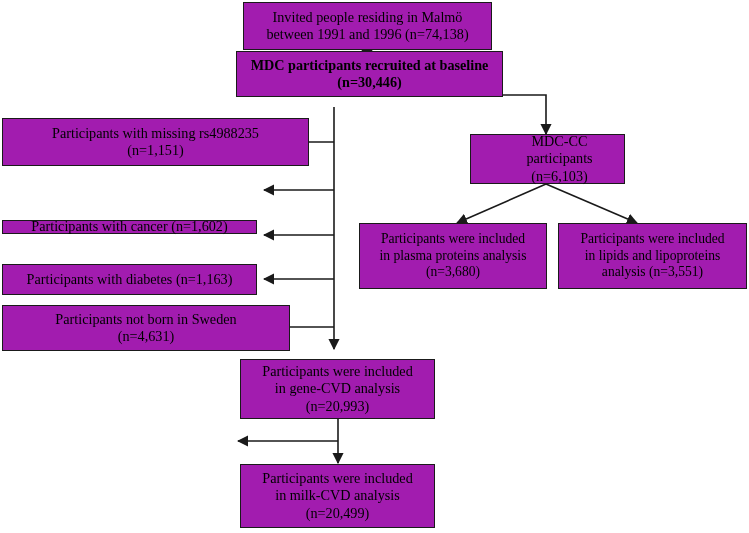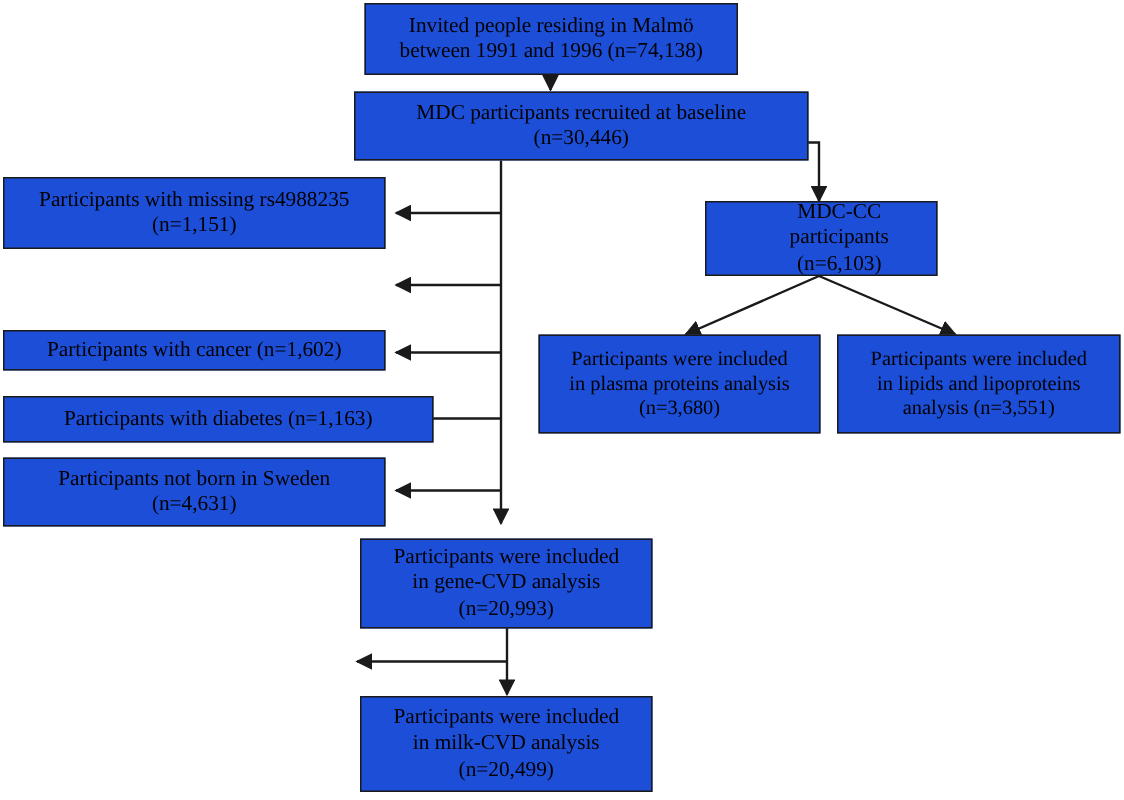--- a/index.html
+++ b/index.html
@@ -20,21 +20,21 @@
     position: absolute;
     left: 0;
     top: 0;
     width: 749px;
     height: 533px;
   }
   .node {
     position: absolute;
     box-sizing: border-box;
     border: 1.6px solid #1a1a1a;
-    background: #1d4ed8;
+    background: #a21caf;
     display: flex;
     align-items: center;
     justify-content: center;
     text-align: center;
     color: #000000;
     line-height: 1.22;
     z-index: 2;
   }
   .node-text {
     display: block;
@@ -77,40 +77,40 @@
 
       <line x1="338" y1="441" x2="238" y2="441" marker-end="url(#arrow)"></line>
     </g>
   </svg>
 
   <div class="node" style="left:243px; top:2px; width:249px; height:48px;">
     <span class="node-text">Invited people residing in Malmö
 between 1991 and 1996 (n=74,138)</span>
   </div>
 
-  <div class="node" style="left:236px; top:61px; width:303px; height:46px;">
+  <div class="node" style="left:236px; top:51px; width:267px; height:46px;font-weight:bold;">
     <span class="node-text">MDC participants recruited at baseline
 (n=30,446)</span>
   </div>
 
-  <div class="node" style="left:2px; top:118px; width:255px; height:48px;">
+  <div class="node" style="left:2px; top:118px; width:307px; height:48px;">
     <span class="node-text">Participants with missing rs4988235
 (n=1,151)</span>
   </div>
 
 
-  <div class="node" style="left:2px; top:220px; width:255px; height:27px;">
+  <div class="node" style="left:2px; top:220px; width:255px; height:14px;">
     <span class="node-text">Participants with cancer (n=1,602)</span>
   </div>
 
-  <div class="node" style="left:2px; top:264px; width:287px; height:31px;">
+  <div class="node" style="left:2px; top:264px; width:255px; height:31px;">
     <span class="node-text">Participants with diabetes (n=1,163)</span>
   </div>
 
-  <div class="node" style="left:2px; top:305px; width:255px; height:46px;">
+  <div class="node" style="left:2px; top:305px; width:288px; height:46px;">
     <span class="node-text">Participants not born in Sweden
 (n=4,631)</span>
   </div>
 
   <div class="node" style="left:470px; top:134px; width:155px; height:50px;padding-left:24px;">
     <span class="node-text">MDC-CC participants
 (n=6,103)</span>
   </div>
 
   <div class="node n-small" style="left:359px; top:223px; width:188px; height:66px;">

